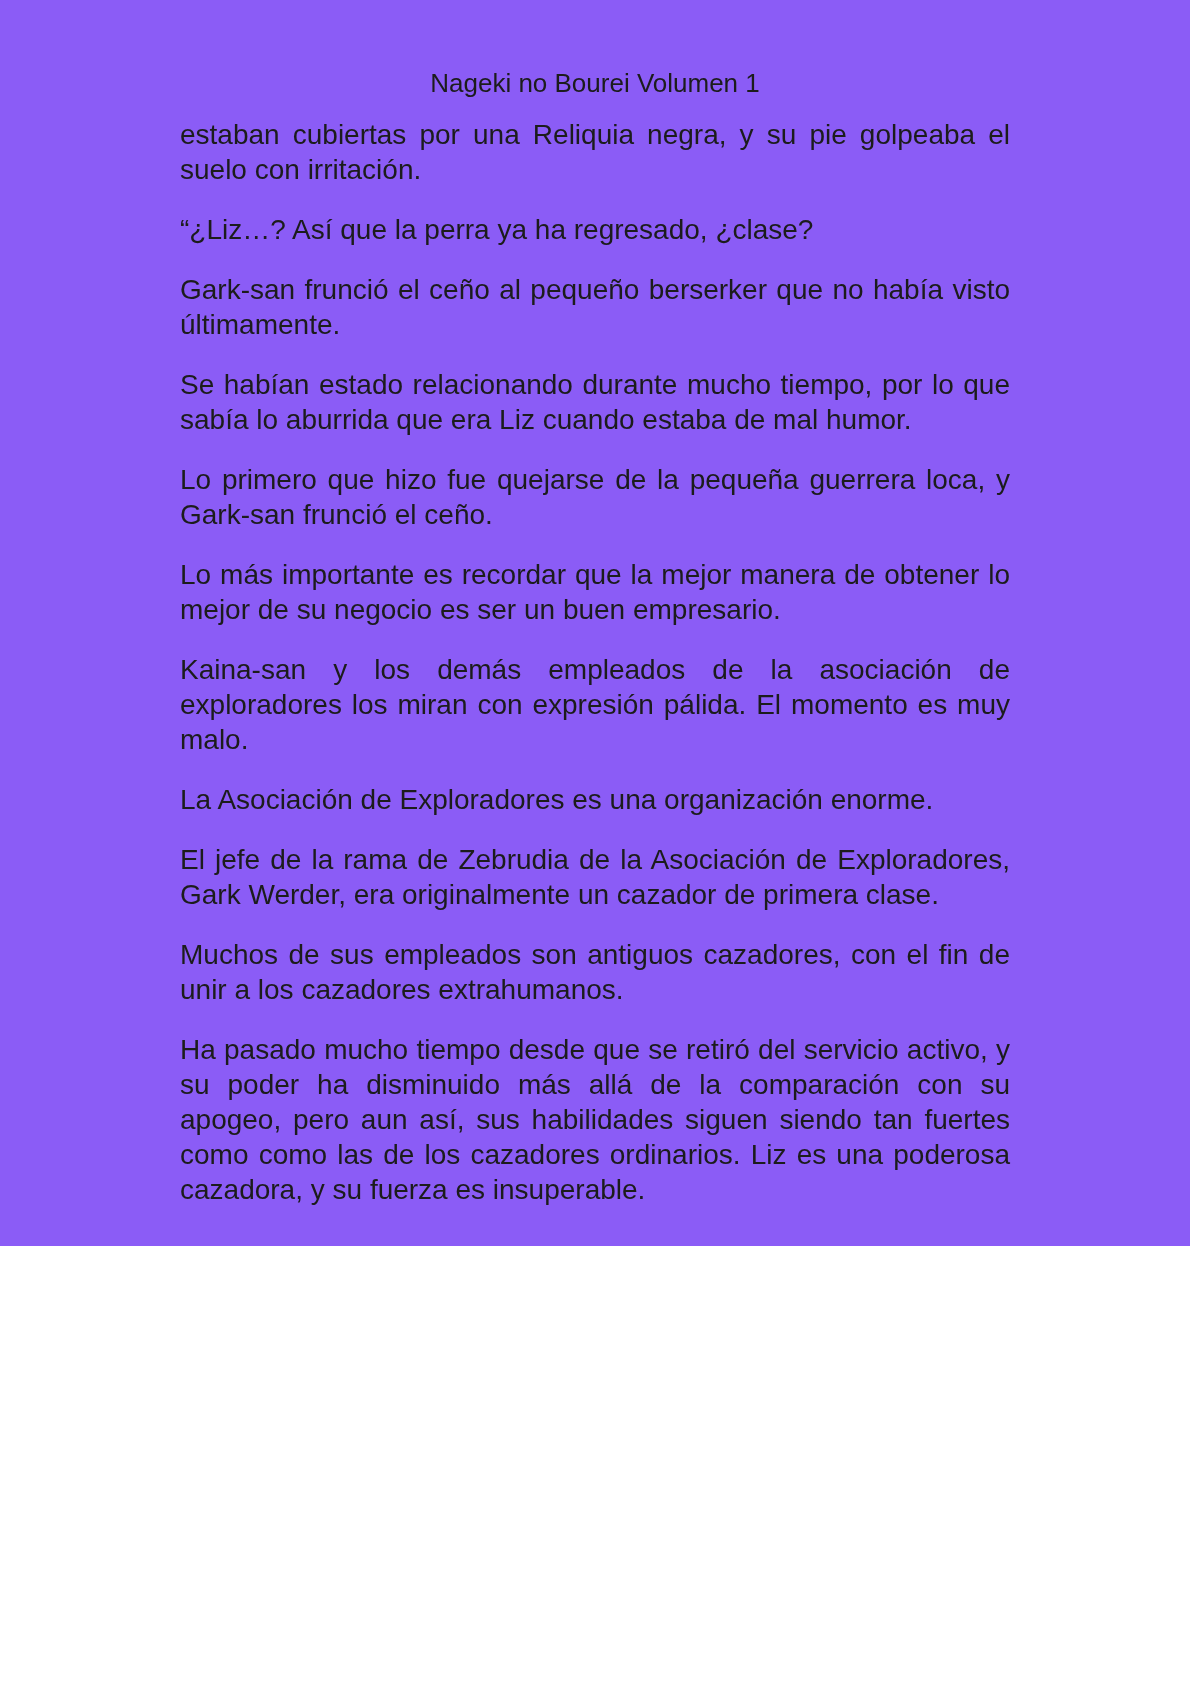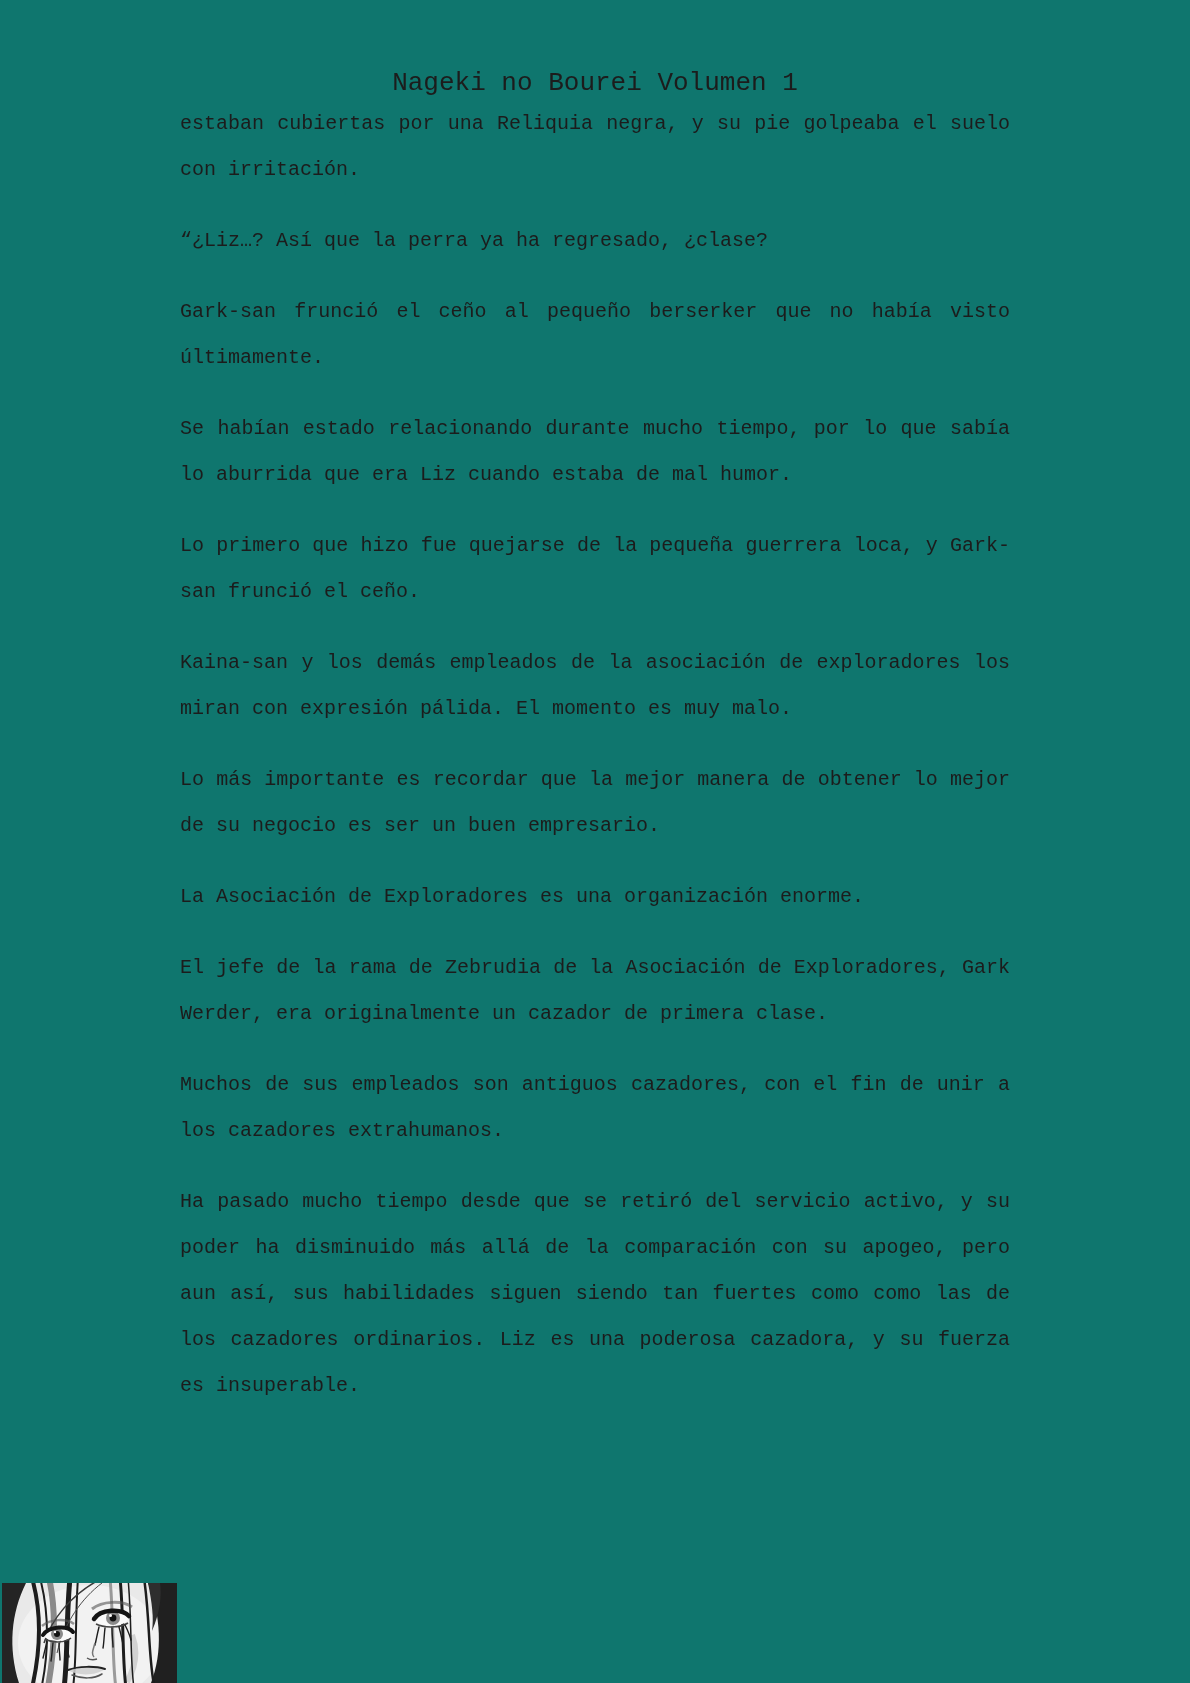--- a/index.html
+++ b/index.html
@@ -3,45 +3,45 @@
 <meta charset="utf-8">
 <style>
   html, body {
     margin: 0;
     padding: 0;
     background: #ffffff;
   }
   .page {
     position: relative;
     width: 1190px;
-    height: 1683px;
-    background: #0f766e;
+    height: 1246px;
+    background: #8b5cf6;
     overflow: hidden;
-    font-family: Liberation Mono, monospace;
+    font-family: Liberation Sans, sans-serif;
     color: #1c1c1c;
   }
   .content {
     position: absolute;
     top: 66px;
     left: 180px;
     width: 830px;
   }
   .doc-header {
     text-align: center;
     font-size: 26px;
     line-height: 35px;
   }
   .doc-header .title,
   .doc-header .subtitle {
     white-space: nowrap;
   }
   .body-text p {
-    margin: 0 0 25px 0;
-    font-size: 20px;
-    line-height: 46px;
+    margin: 16px 0 25px 0;
+    font-size: 28px;
+    line-height: 35px;
     text-align: justify;
     text-justify: inter-word;
   }
   .illustration {
     position: absolute;
     left: 2px;
     top: 1583px;
     width: 175px;
     height: 100px;
   }
@@ -67,23 +67,23 @@
 
         <p>“¿Liz…? Así que la perra ya ha regresado, ¿clase?</p>
 
 
         <p>Gark-san frunció el ceño al pequeño berserker que no había visto últimamente.</p>
 
         <p>Se habían estado relacionando durante mucho tiempo, por lo que sabía lo aburrida que era Liz cuando estaba de mal humor.</p>
 
         <p>Lo primero que hizo fue quejarse de la pequeña guerrera loca, y Gark-san frunció el ceño.</p>
 
+        <p>Lo más importante es recordar que la mejor manera de obtener lo mejor de su negocio es ser un buen empresario.</p>
+
         <p>Kaina-san y los demás empleados de la asociación de exploradores los miran con expresión pálida. El momento es muy malo.</p>
-
-        <p>Lo más importante es recordar que la mejor manera de obtener lo mejor de su negocio es ser un buen empresario.</p>
 
         <p>La Asociación de Exploradores es una organización enorme.</p>
 
         <p>El jefe de la rama de Zebrudia de la Asociación de Exploradores, Gark Werder, era originalmente un cazador de primera clase.</p>
 
         <p>Muchos de sus empleados son antiguos cazadores, con el fin de unir a los cazadores extrahumanos.</p>
 
 
         <p>Ha pasado mucho tiempo desde que se retiró del servicio activo, y su poder ha disminuido más allá de la comparación con su apogeo, pero aun así, sus habilidades siguen siendo tan fuertes como como las de los cazadores ordinarios. Liz es una poderosa cazadora, y su fuerza es insuperable.</p>
       </div>

